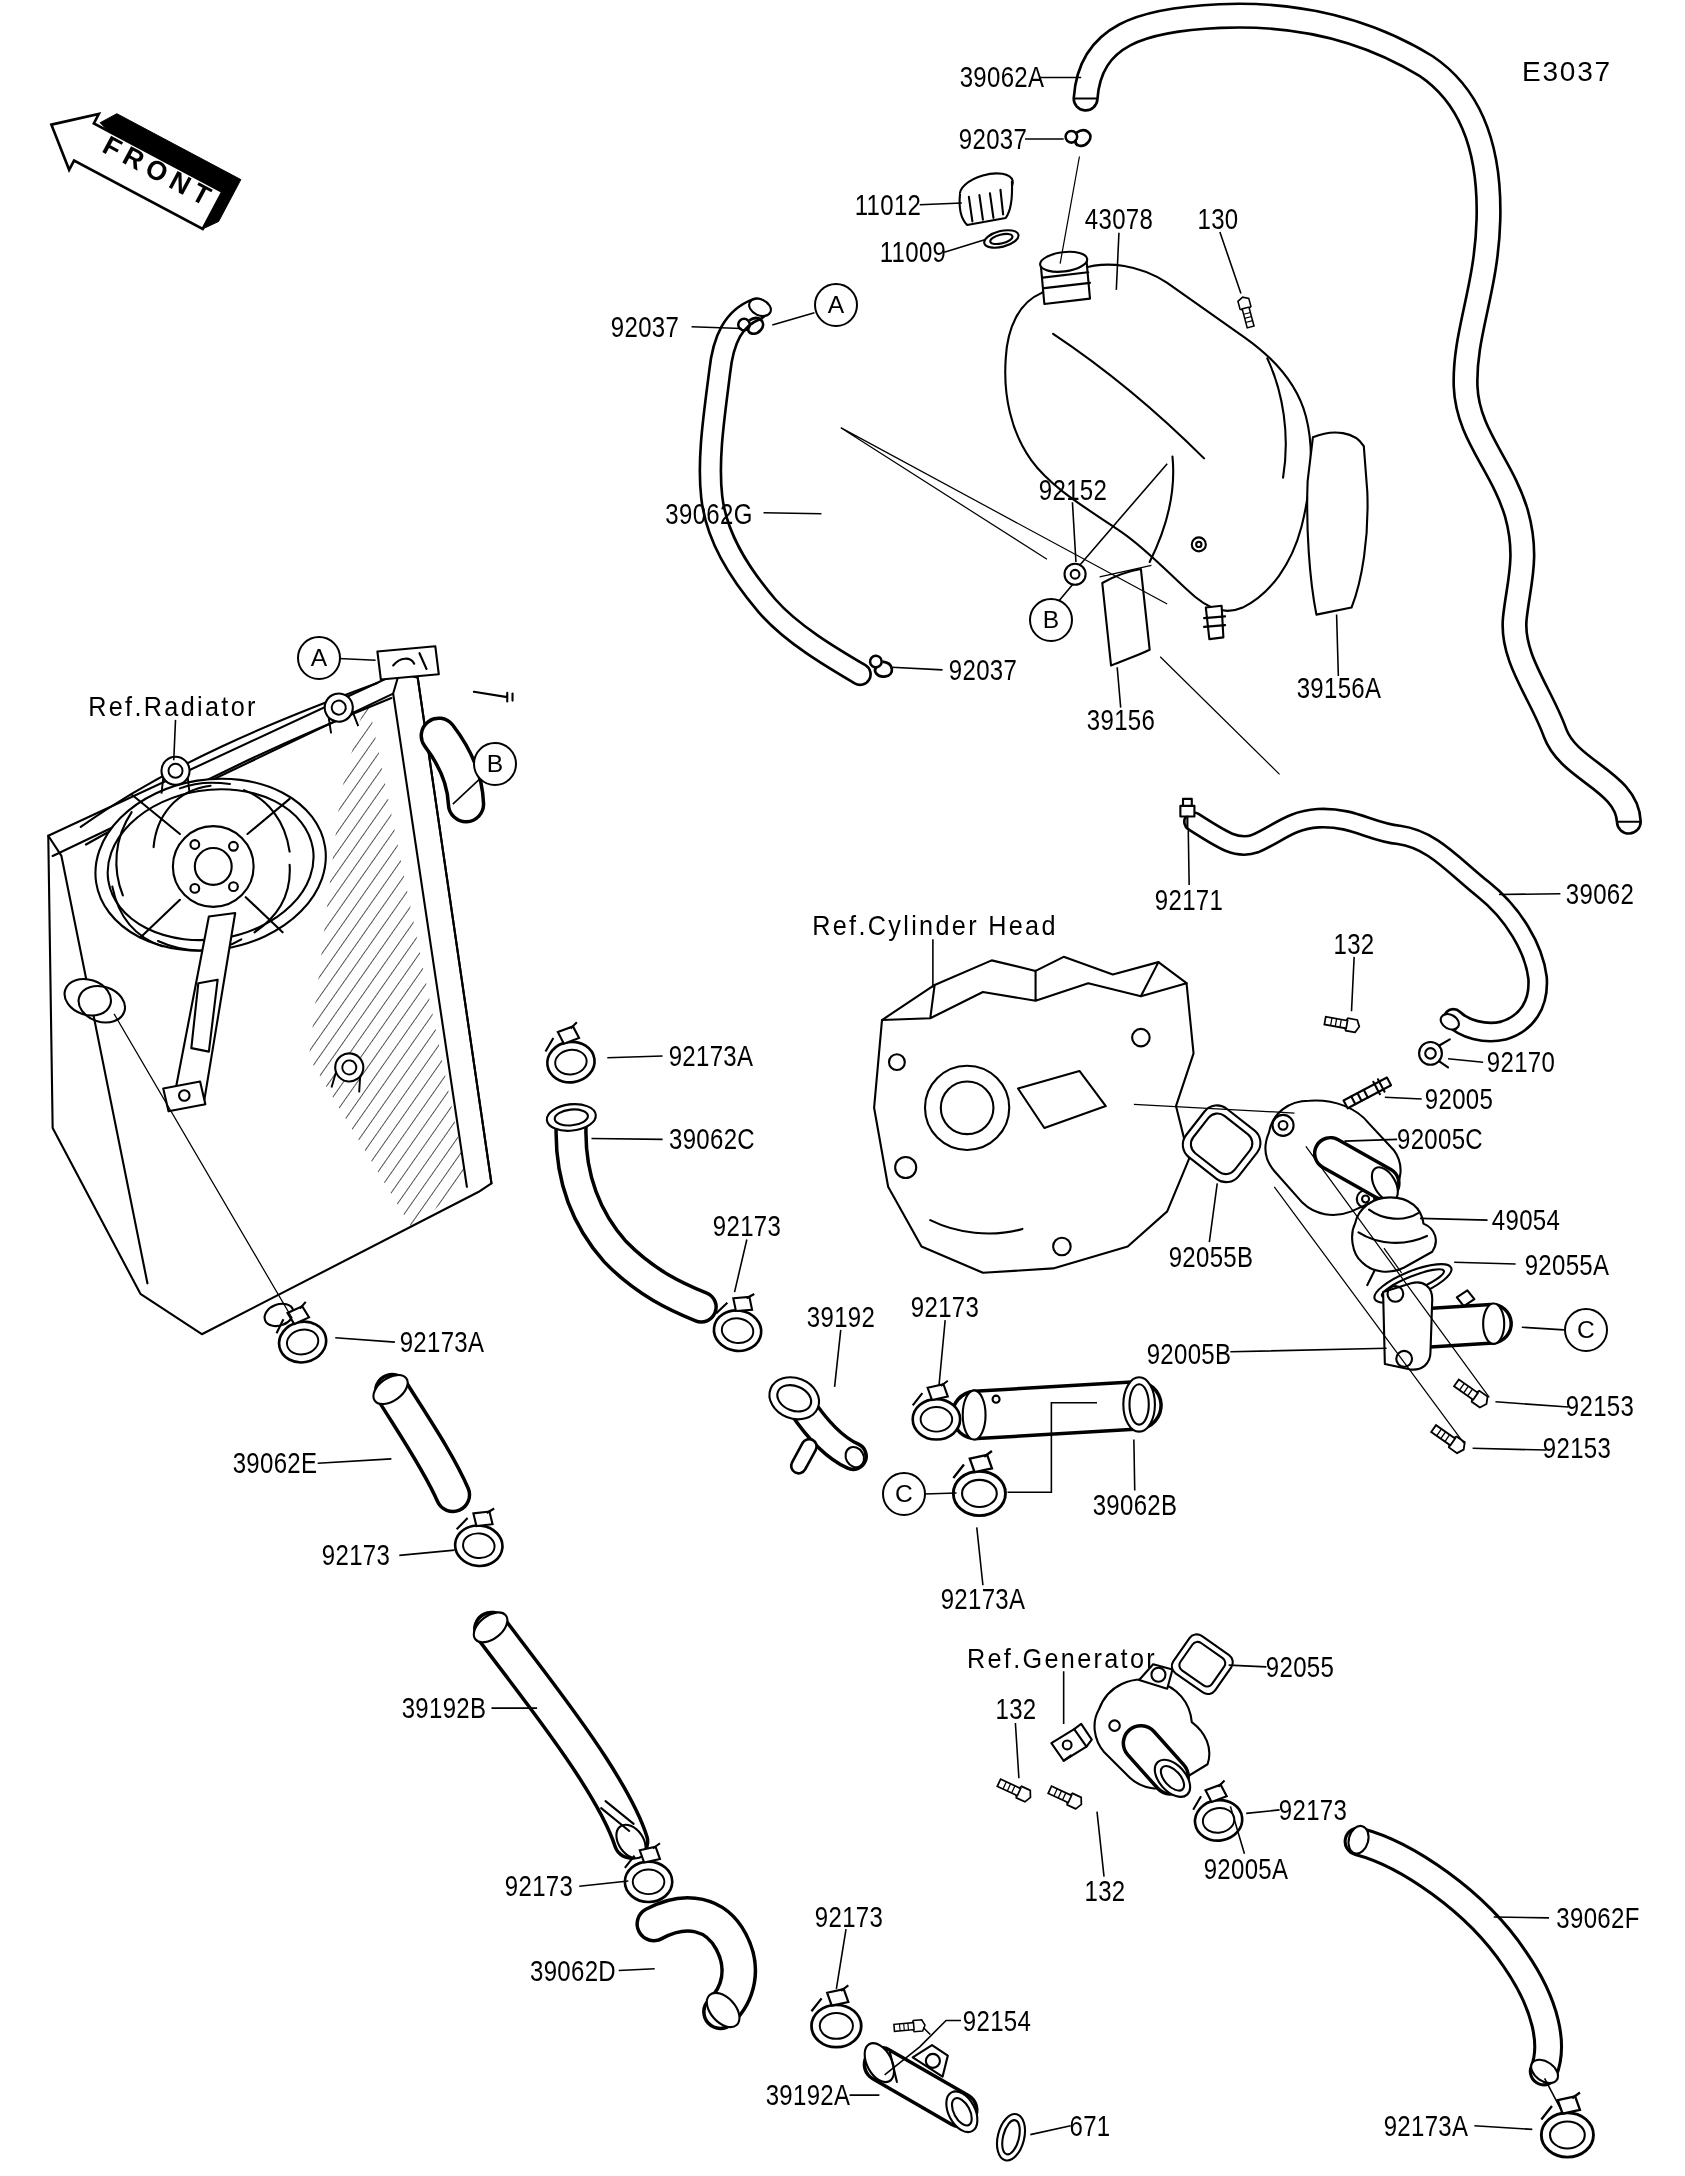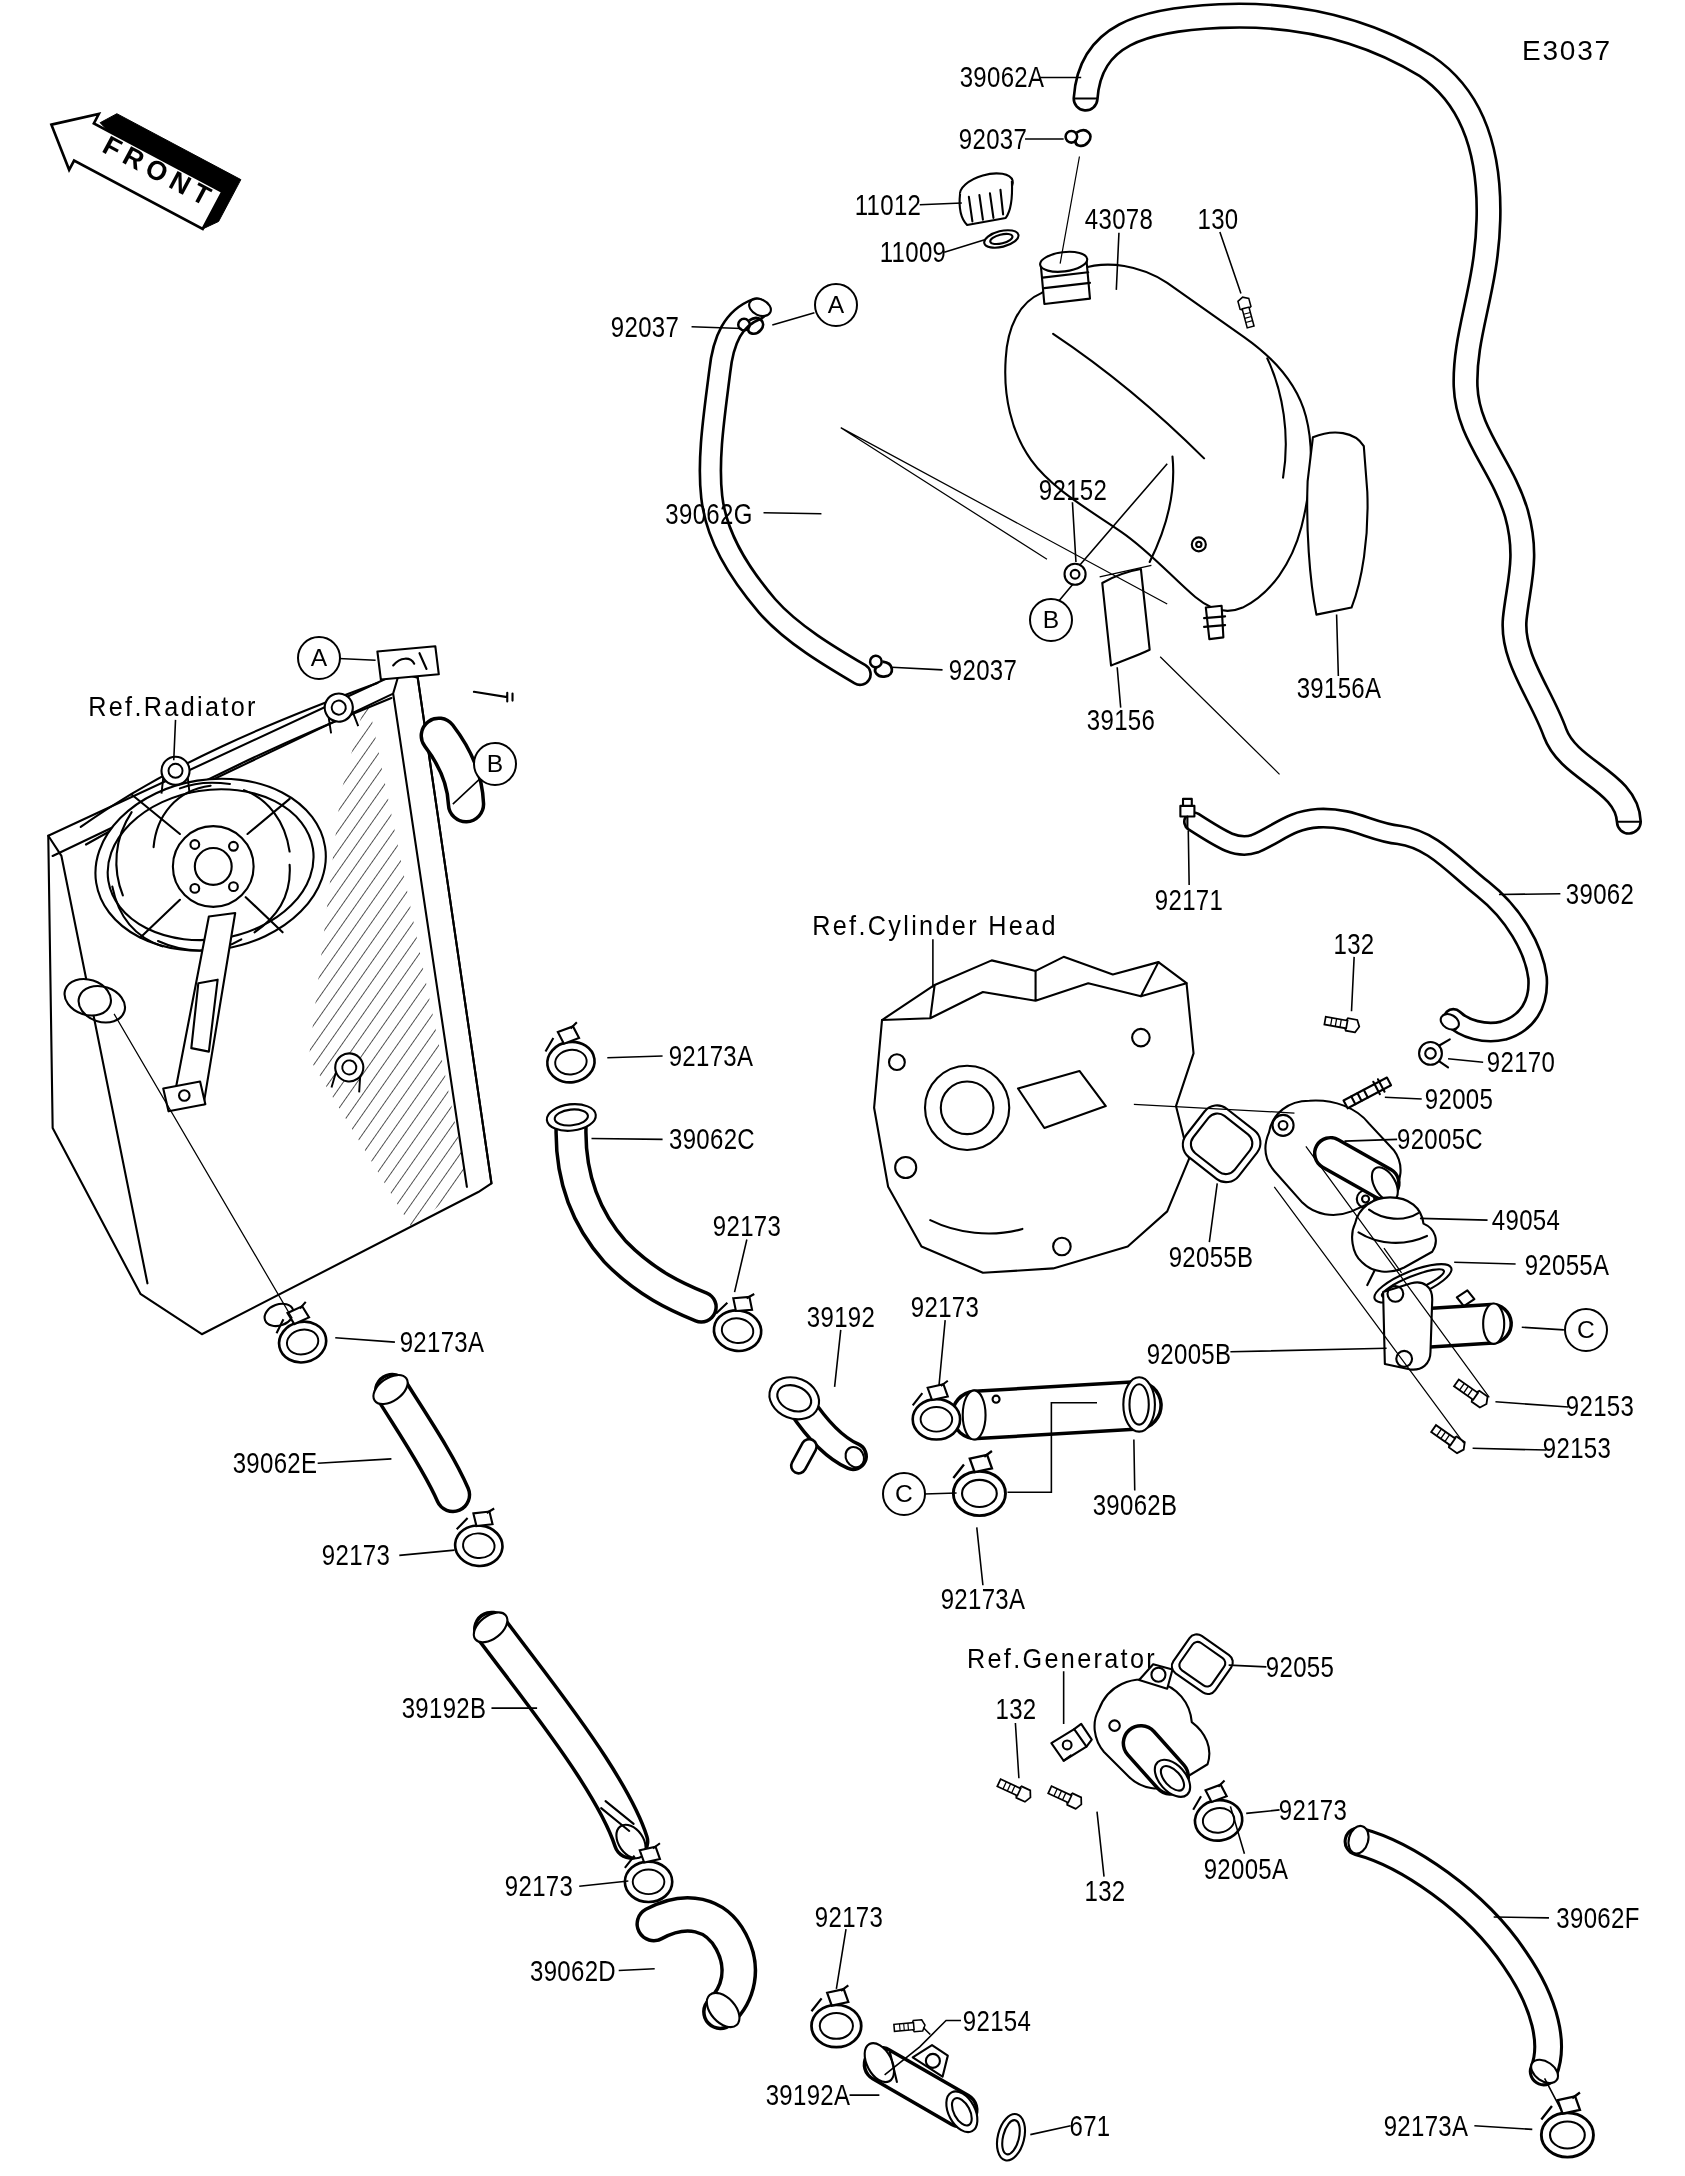--- a/index.html
+++ b/index.html
@@ -313,21 +313,21 @@
     M1095,2302 L1078,2302 L1048,2332 L1008,2364 M1060,2318 L1052,2310
     M968,2387 L1002,2387 M1220,2422 L1174,2432 M1765,2185 L1702,2184
     M1680,2422 L1746,2426 M1760,2368 L1779,2404"></path>
   <path class="thin" d="
     M958,487 L1330,688 M958,487 L1193,637 M1322,748 L1458,882 M1253,657 L1312,644
     M1452,1352 L1668,1644 M1488,1306 L1697,1592 M1292,1258 L1475,1268
     M1230,178 L1208,300 M130,1155 L333,1502 M1577,1422 L1597,1450"></path>
 </svg>
 
   <div class="front">FRONT</div>
-  <div class="code" style="left:1567px;top:51px">E3037</div>
+  <div class="code" style="left:1567px;top:72px">E3037</div>
 
   <div class="reflabel" style="left:173px;top:707px">Ref.Radiator</div>
   <div class="reflabel" style="left:935px;top:926px">Ref.Cylinder Head</div>
   <div class="reflabel" style="left:1062px;top:1659px">Ref.Generator</div>
 
   <div class="callout" style="left:836px;top:305px">A</div>
   <div class="callout" style="left:1051px;top:620px">B</div>
   <div class="callout" style="left:319px;top:658px">A</div>
   <div class="callout" style="left:495px;top:764px">B</div>
   <div class="callout" style="left:1586px;top:1330px">C</div>

